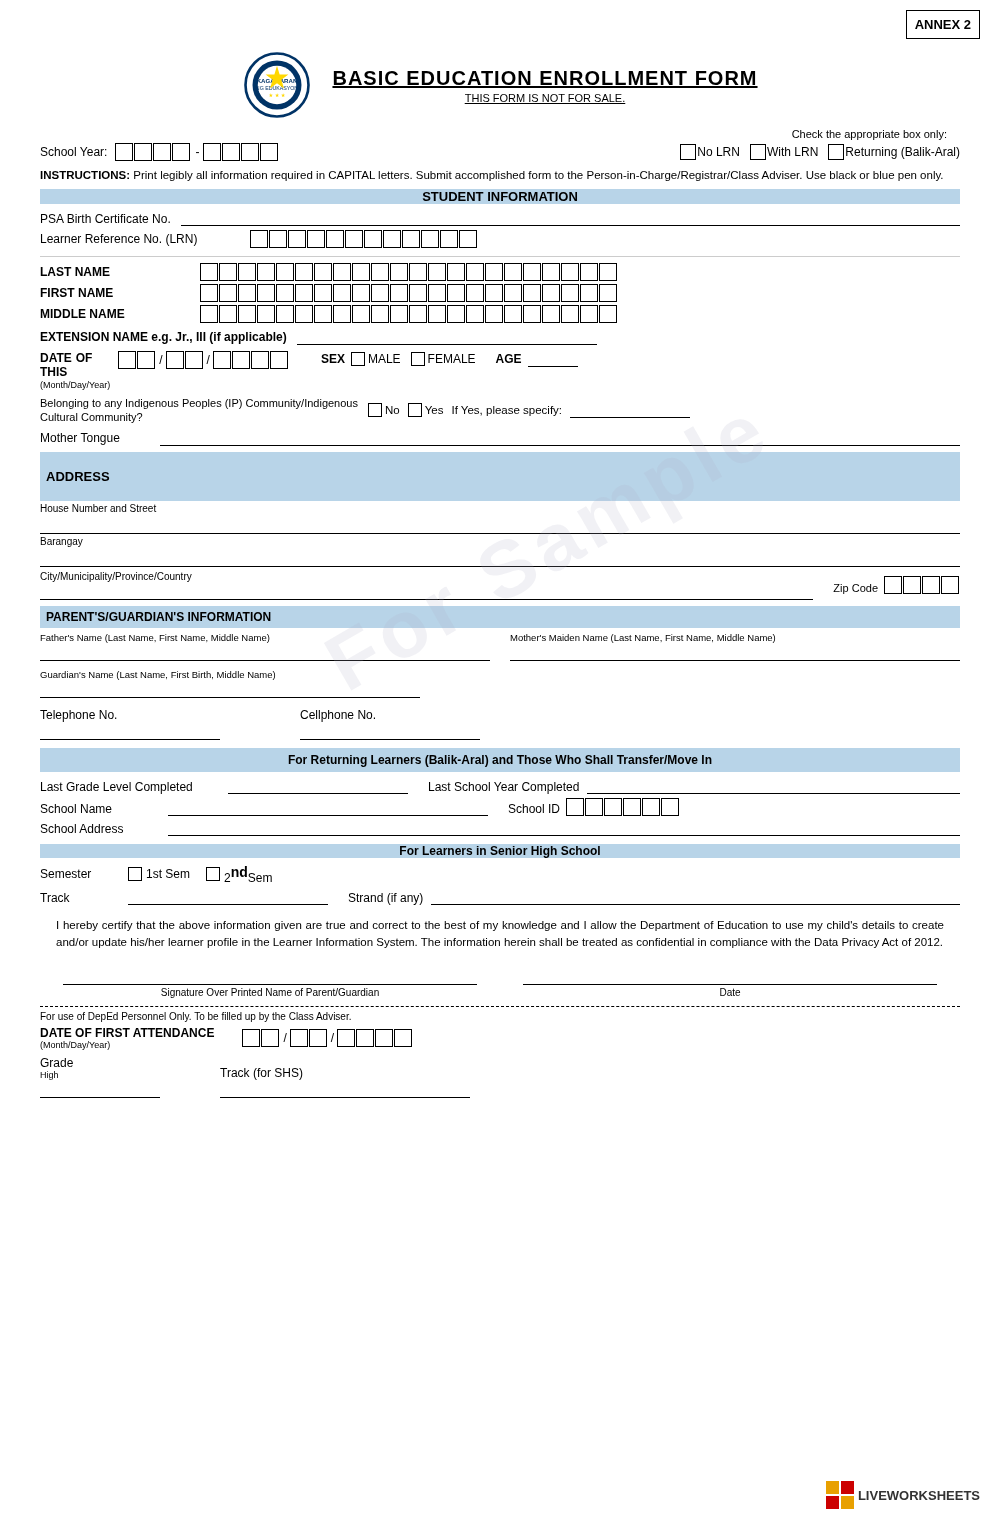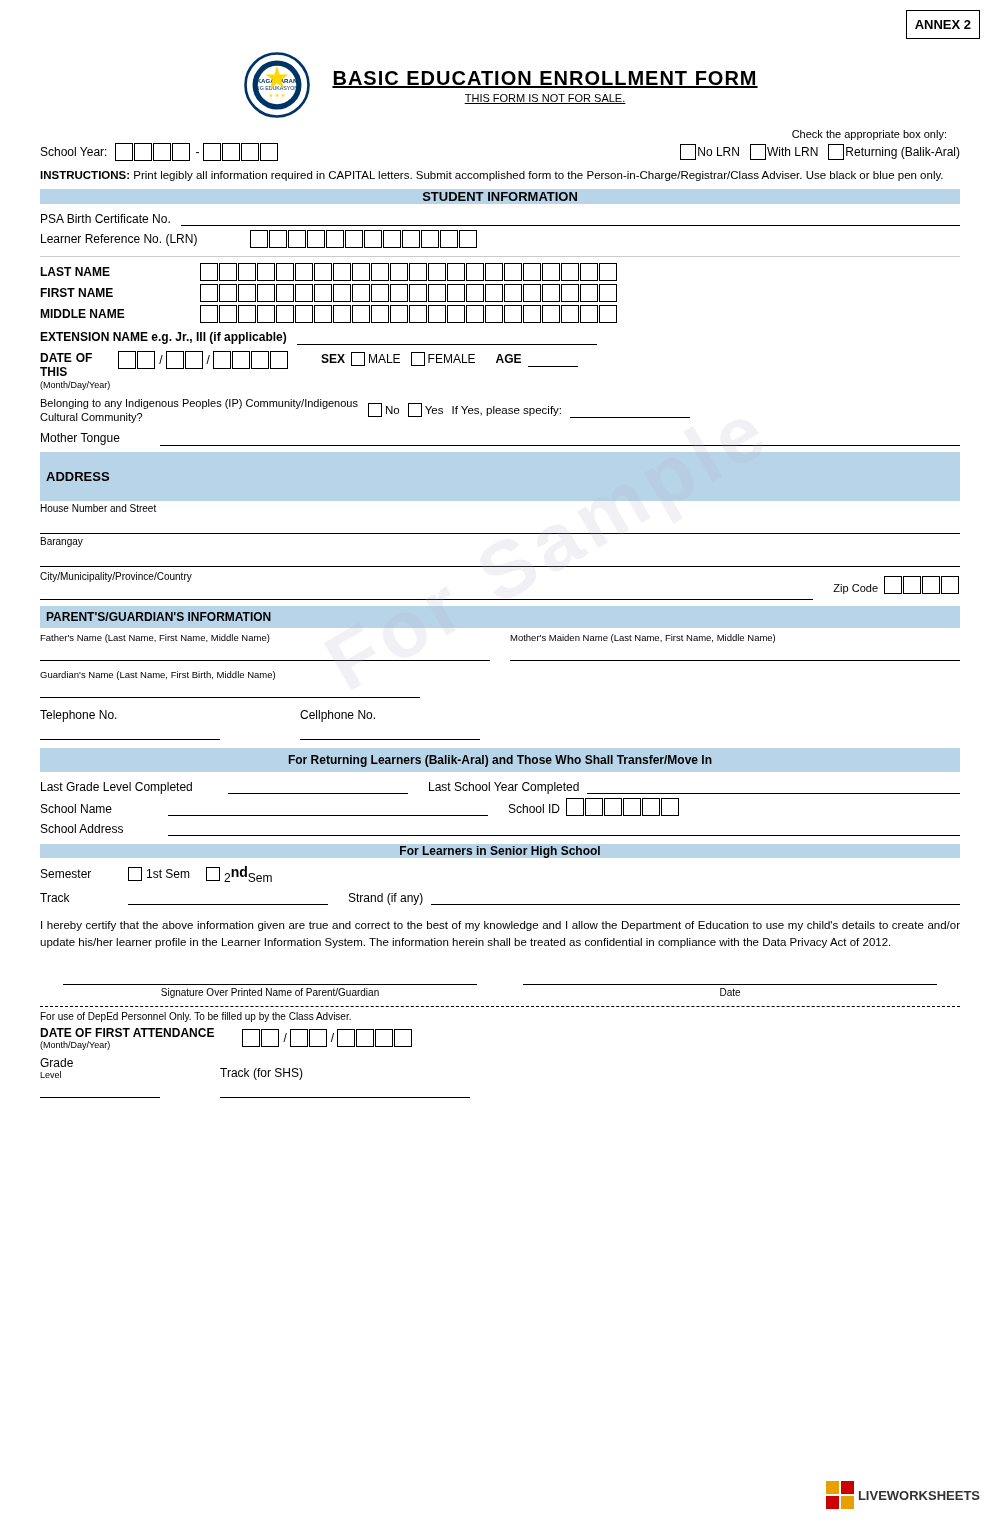--- a/index.html
+++ b/index.html
@@ -385,21 +385,21 @@
     }
     .strand-label { font-size: 12px; margin-right: 8px; }
     .strand-line {
       border-bottom: 1px solid #000;
       min-height: 16px;
       flex: 1;
     }
     .certify-text {
       font-size: 11.5px;
       text-align: justify;
-      margin: 12px 0;
+      margin: 12px 16px;
       line-height: 1.5;
     }
     .sig-row {
       display: flex;
       align-items: flex-end;
       margin: 16px 0 4px 0;
     }
     .sig-col {
       flex: 1;
       display: flex;
@@ -839,21 +839,21 @@
       <span style="margin:0 3px;">/</span>
       <div class="sq-box"></div>
       <div class="sq-box"></div>
       <div class="sq-box"></div>
       <div class="sq-box"></div>
     </div>
   </div>
   <div class="grade-row" style="margin-top:6px;">
     <div class="grade-col">
       <span class="grade-label">Grade</span>
-      <span class="grade-sub">Level</span>
+      <span class="grade-sub">High</span>
       <div class="grade-line"></div>
     </div>
     <div class="grade-col" style="margin-left:60px;">
       <span class="grade-label">Track (for SHS)</span>
       <div class="grade-line" style="min-width:250px;"></div>
     </div>
   </div>
 </div>
 
 <div class="liveworksheets">

